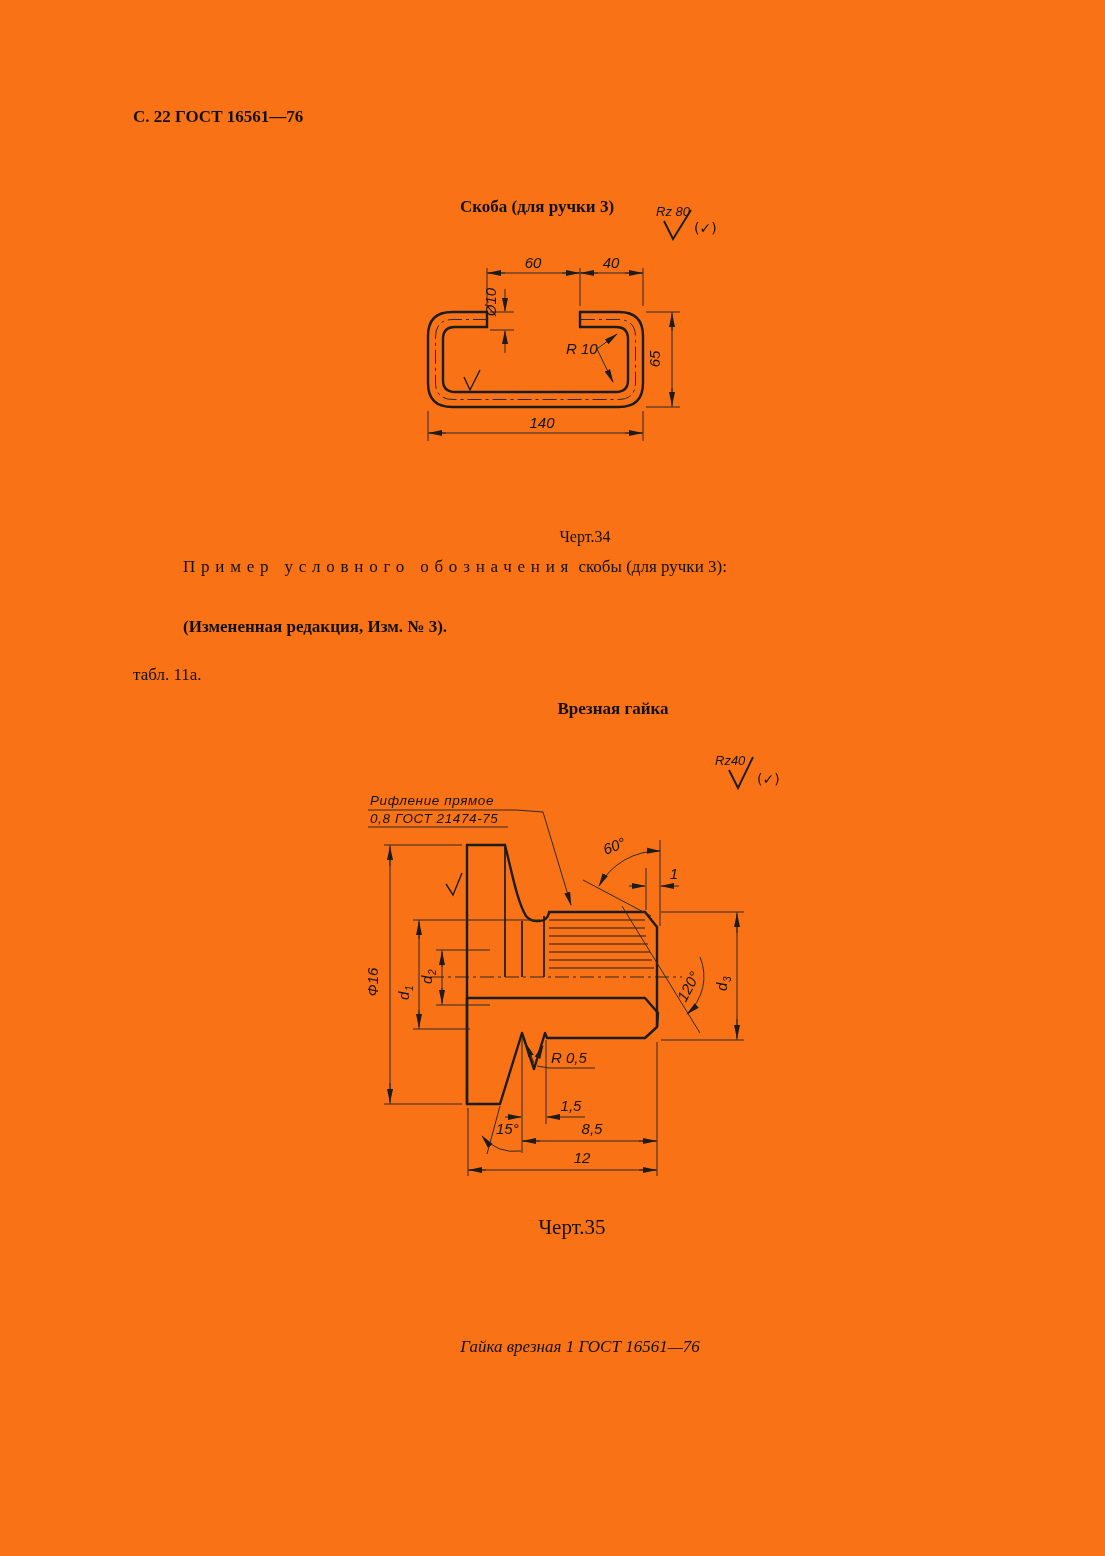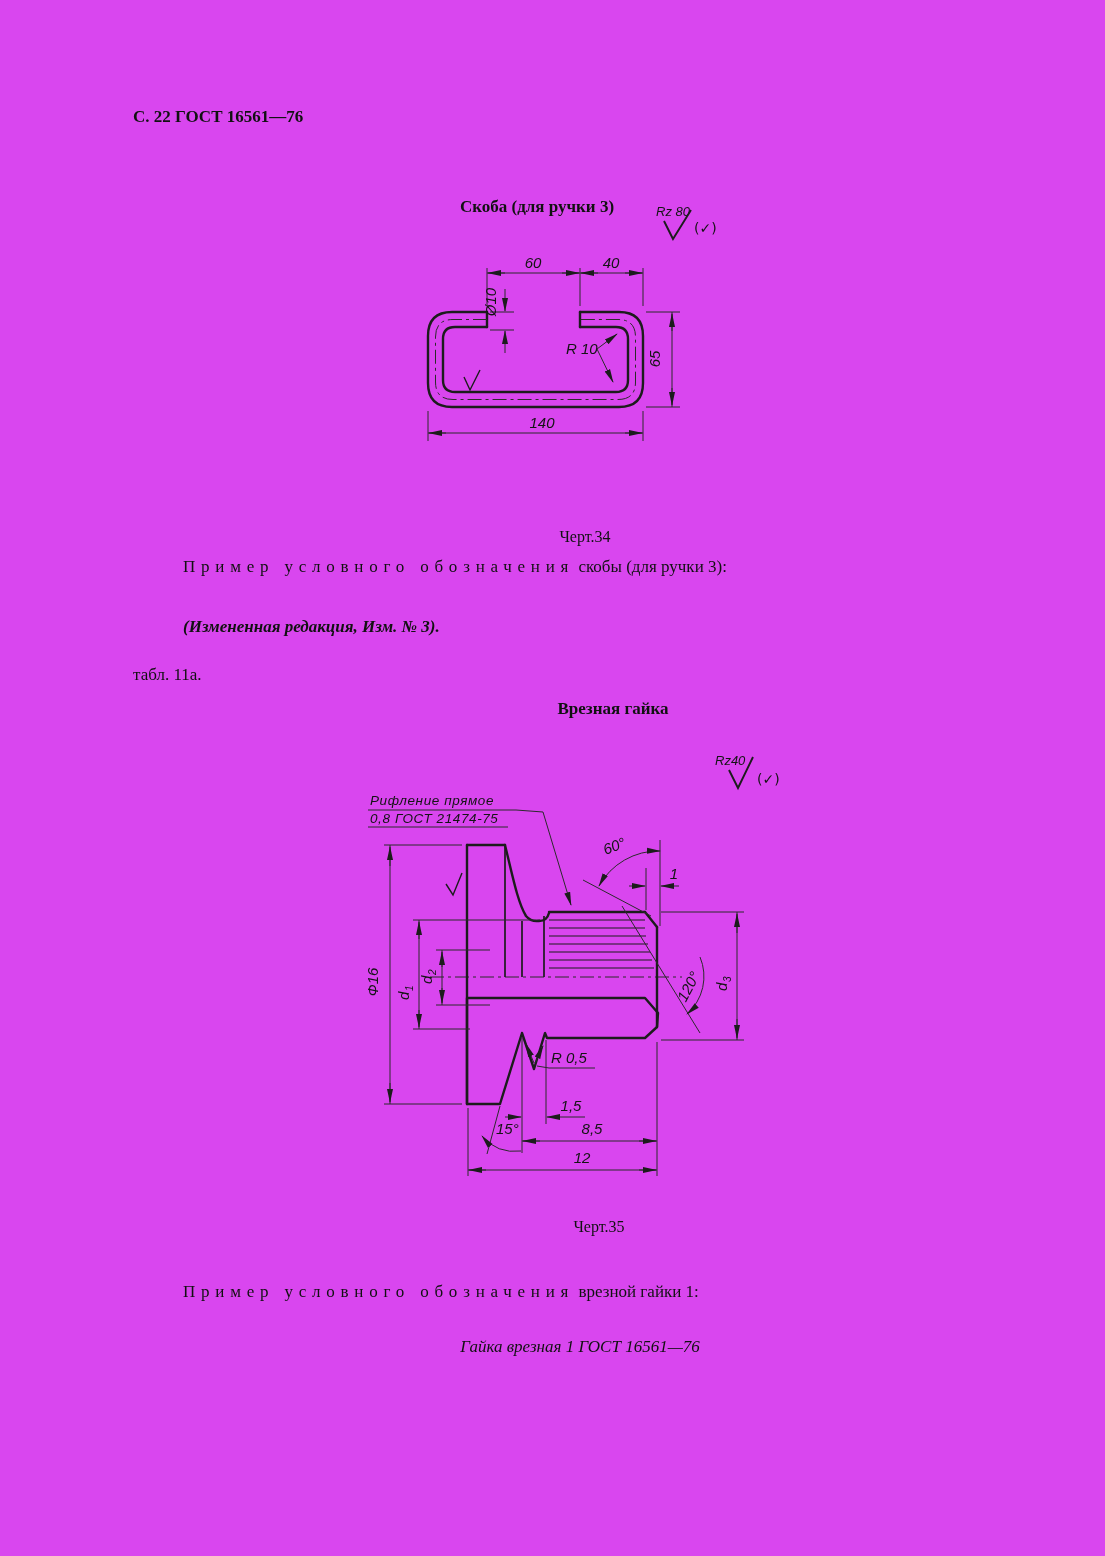--- a/index.html
+++ b/index.html
@@ -1,16 +1,16 @@
 <!DOCTYPE html>
 <html><head>
 <meta charset="utf-8">
 <style>
   html,body{margin:0;padding:0;background:#e8e8e8;}
-  #page{position:relative;width:1105px;height:1556px;background:#d946ef;overflow:hidden;
+  #page{position:relative;width:1105px;height:1556px;background:#f97316;overflow:hidden;
         font-family:"Liberation Serif",serif;color:#111;}
   .txt{position:absolute;white-space:nowrap;font-size:17px;line-height:20px;}
   .b{font-weight:bold;}
   .i{font-style:italic;}
   .ctr{text-align:center;}
   .sp{letter-spacing:0.34em;margin-top:28px;}
   svg{position:absolute;left:0;top:0;}
   .t{stroke:#1c1c1c;stroke-width:2.4;fill:none;stroke-linecap:round;stroke-linejoin:round;}
   .t2{stroke:#1c1c1c;stroke-width:1.7;fill:none;}
   .d{stroke:#2b2b2b;stroke-width:1;fill:none;}
@@ -259,23 +259,22 @@
         <line class="d" x1="639" y1="1170" x2="656" y2="1170" marker-end="url(#arr)"></line>
         <text class="dim" x="582" y="1163" text-anchor="middle">12</text>
       </g>
     </g>
   </svg>
 
   <div class="txt ctr" style="left:435px;top:486px;width:300px;font-size:16px;margin-top:41px;">Черт.34</div>
 
   <div class="txt" style="left:183px;top:557px;"><span class="sp">Пример условного обозначения</span><span> скобы (для ручки 3):</span></div>
 
-  <div class="txt b" style="left:183px;top:617px;font-style:italic;">(Измененная редакция, Изм. № 3).</div>
+  <div class="txt b" style="left:183px;top:617px;">(Измененная редакция, Изм. № 3).</div>
   <div class="txt" style="left:133px;top:665px;">табл. 11а.</div>
 
   <div class="txt b ctr" style="left:363px;top:699px;width:500px;">Врезная гайка</div>
 
-  <div class="txt ctr" style="left:449px;top:1217px;width:300px;font-size:16px;">Черт.35</div>
-
-  <div class="txt" style="left:183px;top:1282px;"><span class="sp">Пример условного обозначения</span><span> врезной гайки 1:</span></div>
+  <div class="txt ctr" style="left:422px;top:1217px;width:300px;font-size:21px;">Черт.35</div>
+
   <div class="txt i ctr" style="left:330px;top:1337px;width:500px;">Гайка врезная 1 ГОСТ 16561—76</div>
 
 </div>
 
 </body></html>

